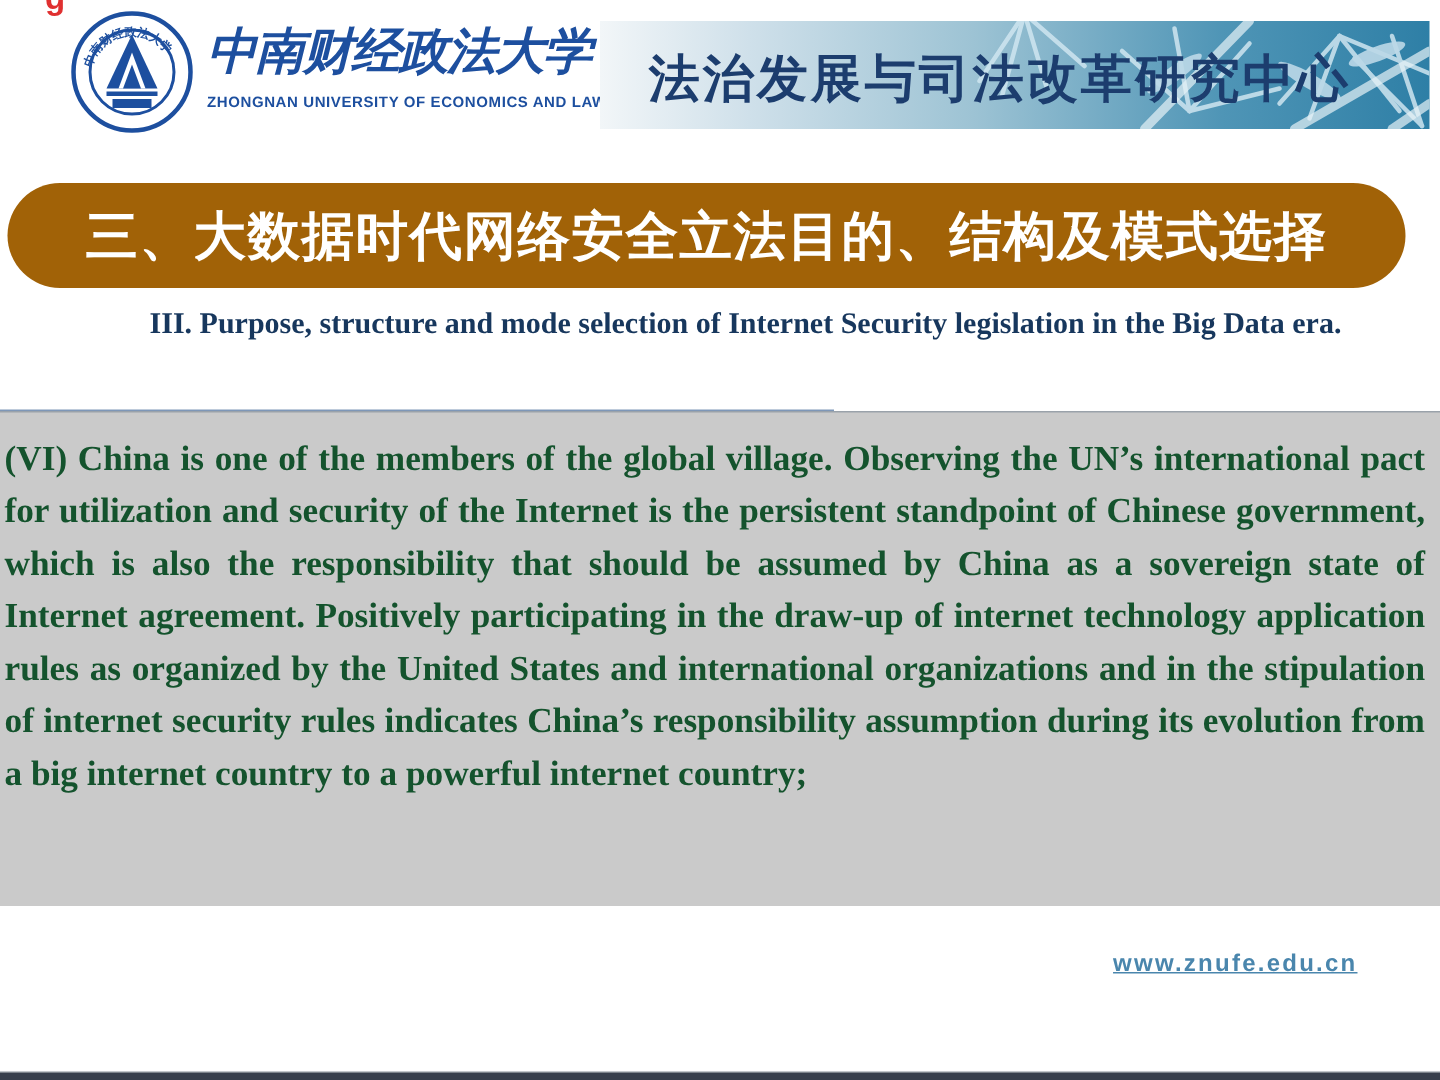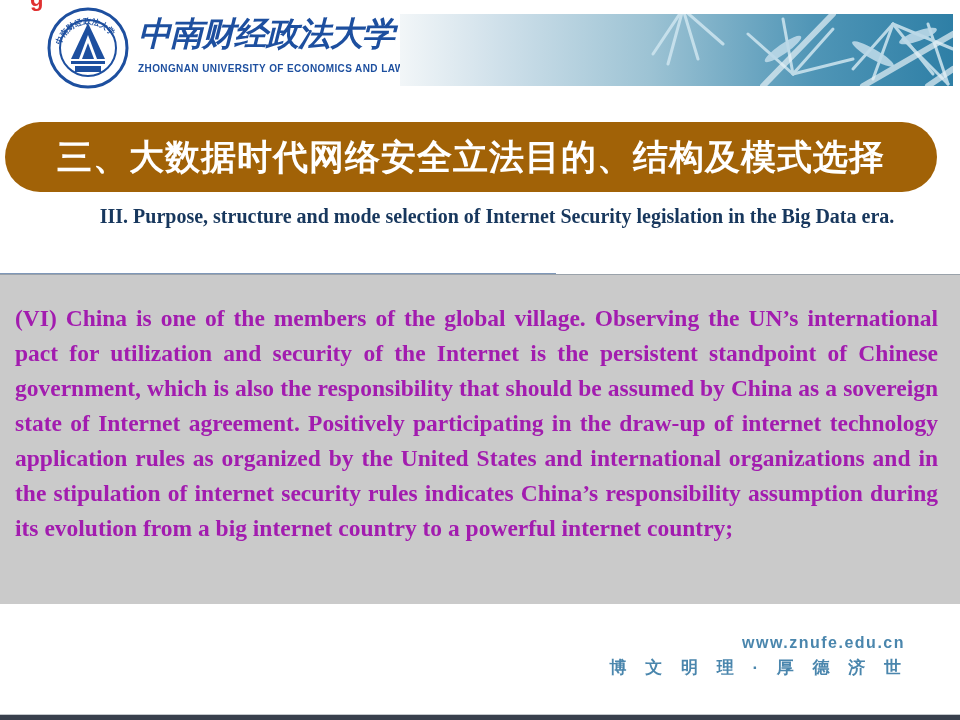--- a/index.html
+++ b/index.html
@@ -68,32 +68,33 @@
   }
   
   .divider-light{position:absolute;left:0;top:273px;width:556px;height:3px;background:#7e97b8;}
   .divider-navy{position:absolute;left:0;top:276px;width:556px;height:8px;background:#17375e;}
   
   .body-panel{
     position:absolute;left:0;top:274px;width:960px;height:330px;
     background:#cacaca;border-top:1px solid #9aa2aa;
   }
   .body-text{
-    margin:12px;padding:14px 10px 0 3px;
-    color:#a21caf;
+    margin:0;padding:14px 10px 0 3px;
+    color:#14532d;
     font:bold 23.5px/35px "Liberation Serif","DejaVu Serif",serif;
     text-align:justify;
   }
   
   .footer{position:absolute;left:0;top:604px;width:960px;height:110px;background:#ffffff;}
   .site-url{
     position:absolute;right:55px;top:30px;
     color:#4a86ad;
     font:bold 16px "Liberation Sans","DejaVu Sans",sans-serif;
     letter-spacing:1.5px;
+    text-decoration:underline;
   }
   .motto{
     position:absolute;right:52px;top:52px;
     color:#4a86ad;
     font:bold 17px "Liberation Sans","DejaVu Sans",sans-serif;
     letter-spacing:7px;white-space:nowrap;
   }
   .bottom-strip{
     position:absolute;left:0;top:714px;width:960px;height:6px;
     background:#39404d;border-top:1px solid #c4c8cc;
@@ -150,37 +151,37 @@
           <line x1="230" y1="72" x2="300" y2="0"></line>
           <line x1="330" y1="72" x2="420" y2="20"></line>
           <line x1="395" y1="72" x2="420" y2="55"></line>
         </g>
         <g fill="#bcd9e8" opacity="0.9">
           <ellipse cx="250" cy="35" rx="22" ry="5" transform="rotate(-35 250 35)"></ellipse>
           <ellipse cx="340" cy="40" rx="24" ry="5" transform="rotate(30 340 40)"></ellipse>
           <ellipse cx="385" cy="22" rx="20" ry="5" transform="rotate(-20 385 22)"></ellipse>
         </g>
       </svg>
+      <span class="center-banner-title">法治发展与司法改革研究中心</span>
     </div>
   </div>
 
 
   <div class="teal-pill">
     <span>三、大数据时代网络安全立法目的、结构及模式选择</span>
   </div>
 
   <div class="en-subtitle">III. Purpose, structure and mode selection of Internet Security legislation in the Big Data era.</div>
 
   <div class="divider-light"></div>
   <div class="divider-navy"></div>
 
   <div class="body-panel">
     <p class="body-text">(VI) China is one of the members of the global village. Observing the UN’s international pact for utilization and security of the Internet is the persistent standpoint of Chinese government, which is also the responsibility that should be assumed by China as a sovereign state of Internet agreement. Positively participating in the draw-up of internet technology application rules as organized by the United States and international organizations and in the stipulation of internet security rules indicates China’s responsibility assumption during its evolution from a big internet country to a powerful internet country;</p>
   </div>
 
   <div class="footer">
     <div class="site-url">www.znufe.edu.cn</div>
-    <div class="motto">博 文 明 理 · 厚 德 济 世</div>
   </div>
 
   <div class="bottom-strip"></div>
 
 </div>
 
 </body></html>

